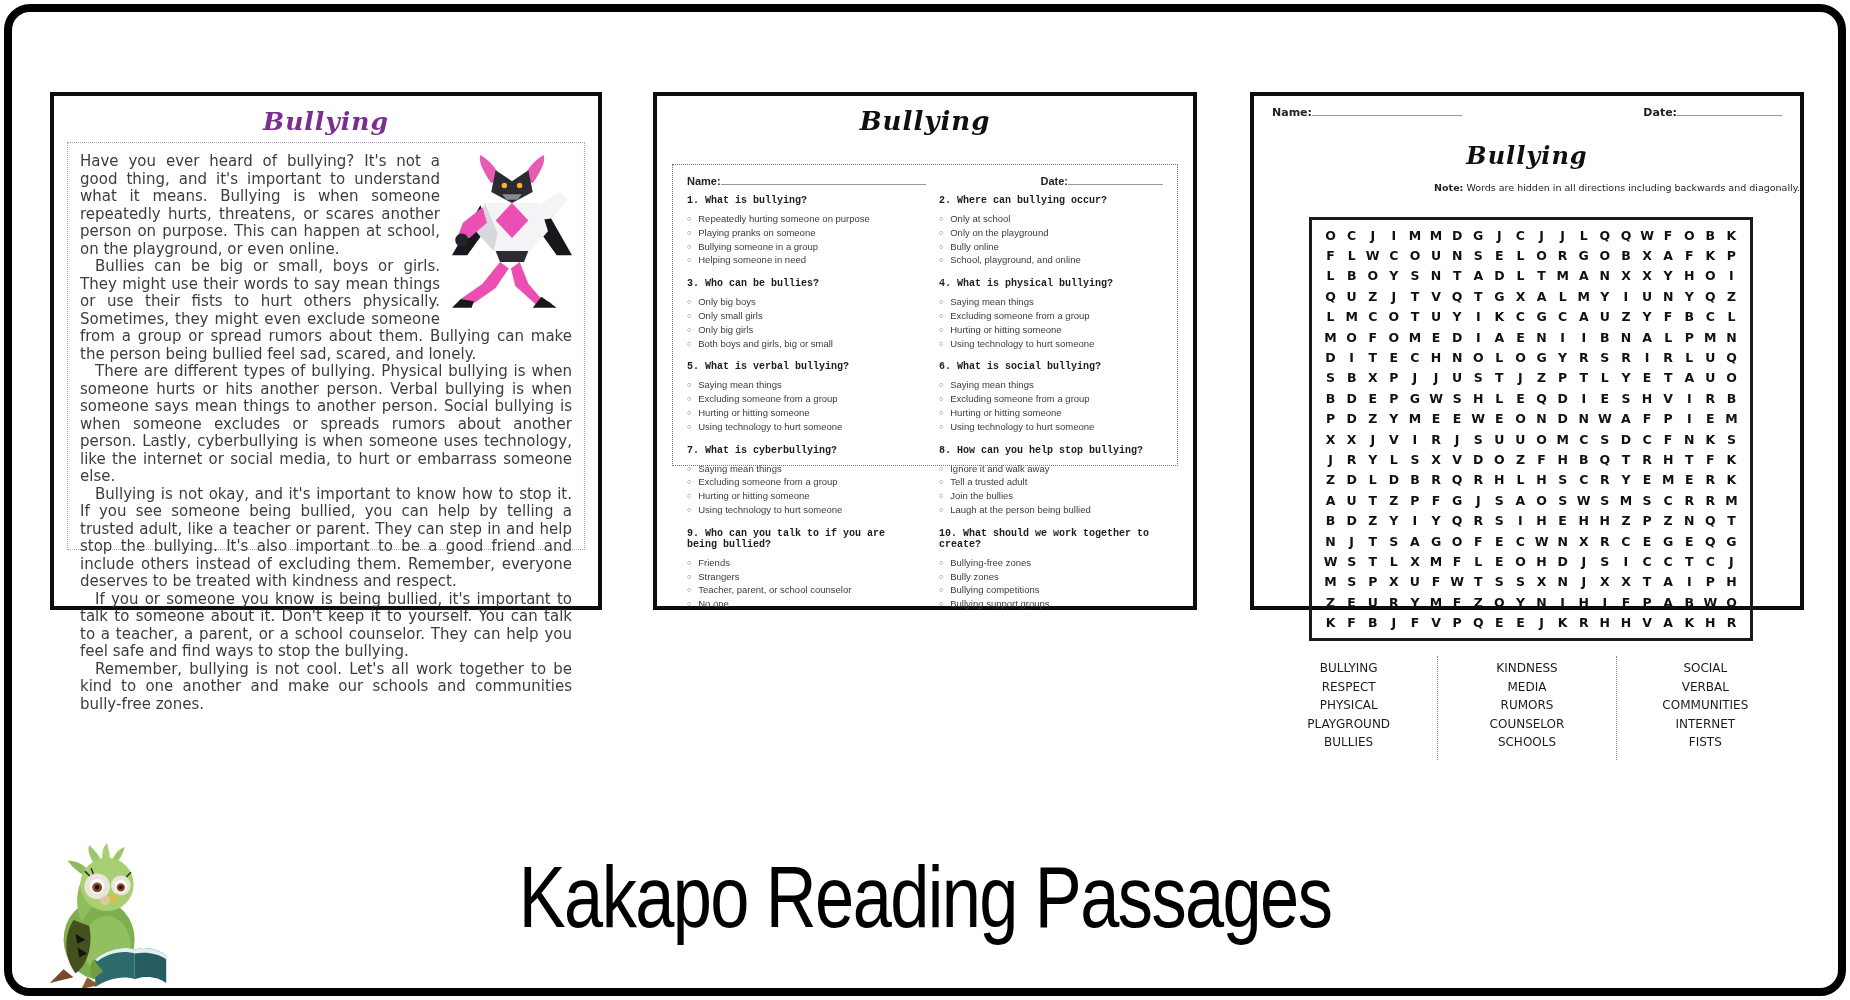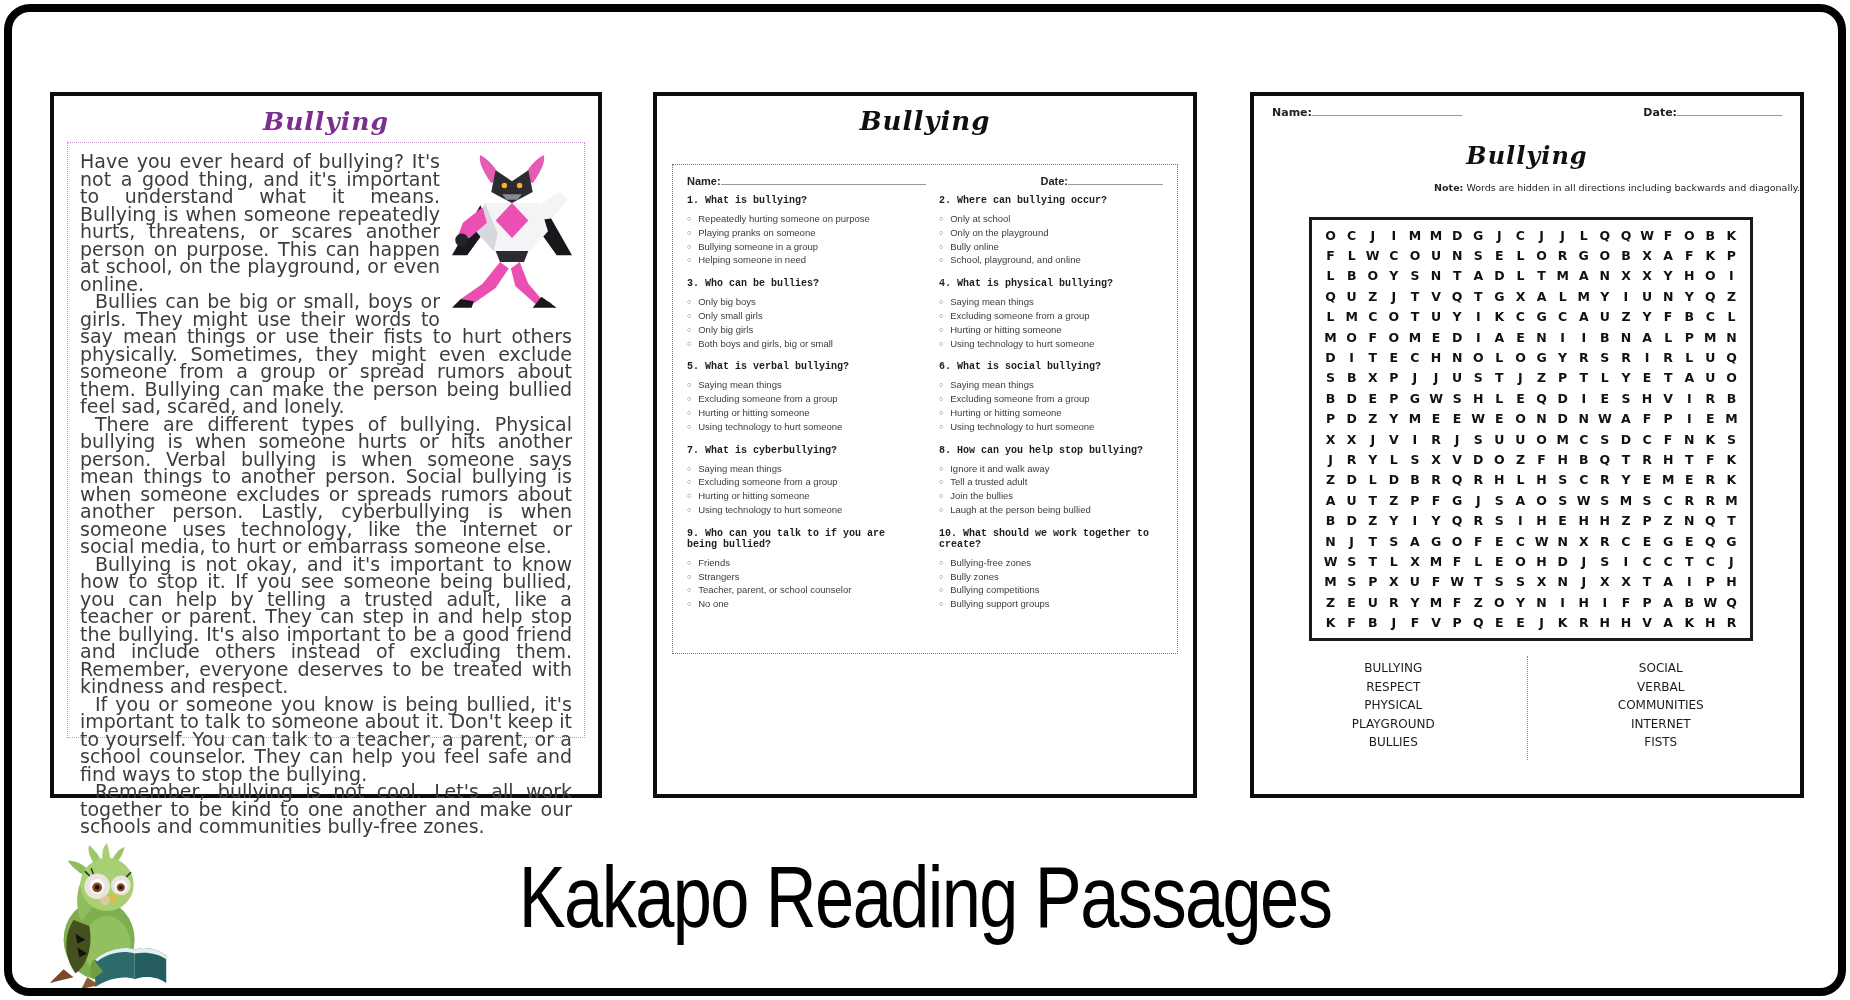--- a/index.html
+++ b/index.html
@@ -1,32 +1,32 @@
 <!DOCTYPE html>
 <html><head>
 <meta charset="utf-8">
 <style>
   * { margin:0; padding:0; box-sizing:border-box; }
   html,body { width:1850px; height:1000px; background:#fff; overflow:hidden; }
   body { position:relative; font-family:"DejaVu Sans",sans-serif; color:#3d3d3d; }
 
   .frame { position:absolute; inset:4px; border:8px solid #000; border-radius:26px; pointer-events:none; z-index:5; }
 
-  .page { position:absolute; top:92px; height:706px; background:#fff; border:4px solid #0d0d0d; }
+  .page { position:absolute; top:92px; height:518px; background:#fff; border:4px solid #0d0d0d; }
   .page1 { left:50px;  width:552px; }
   .page2 { left:653px; width:544px; }
   .page3 { left:1250px; width:554px; }
 
   
   .p1-title { text-align:center; margin-top:11px;
     font-family:"DejaVu Serif",serif; font-style:italic; font-weight:bold;
     font-size:25px; color:#7b2d90; letter-spacing:1px; }
   .p1-box { position:absolute; left:13px; right:13px; top:46px; bottom:56px;
     border:1px dotted #bf95cc; padding:10px 12px;
-    font-size:19px; line-height:17.5px; text-align:justify; color:#3d3d3d; }
+    font-size:15px; line-height:17.5px; text-align:justify; color:#3d3d3d; }
   .char-float { float:right; width:120px; height:150px; margin:2px 0 6px 12px; }
   .p1-box p { text-indent:0; }
   .p1-box p + p { text-indent:15px; }
 
   
   .p2-title { text-align:center; margin-top:10px;
     font-family:"DejaVu Serif",serif; font-style:italic; font-weight:bold;
     font-size:26px; color:#101010; letter-spacing:1px; }
   .p2-box { position:absolute; left:15px; right:15px; top:68px; bottom:140px;
     border:1px dotted #777; padding:10px 14px; }
@@ -736,20 +736,27 @@
       <span class="cell">H</span>
       <span class="cell">R</span>
     </div>
   <div class="word-bank" id="word-bank">
       <div class="wb-col">
         <div class="wb-word">BULLYING</div>
         <div class="wb-word">RESPECT</div>
         <div class="wb-word">PHYSICAL</div>
         <div class="wb-word">PLAYGROUND</div>
         <div class="wb-word">BULLIES</div>
+      </div>
+      <div class="wb-col">
+        <div class="wb-word">KINDNESS</div>
+        <div class="wb-word">MEDIA</div>
+        <div class="wb-word">RUMORS</div>
+        <div class="wb-word">COUNSELOR</div>
+        <div class="wb-word">SCHOOLS</div>
       </div>
       <div class="wb-col">
         <div class="wb-word">SOCIAL</div>
         <div class="wb-word">VERBAL</div>
         <div class="wb-word">COMMUNITIES</div>
         <div class="wb-word">INTERNET</div>
         <div class="wb-word">FISTS</div>
       </div>
     </div>
 </section>

